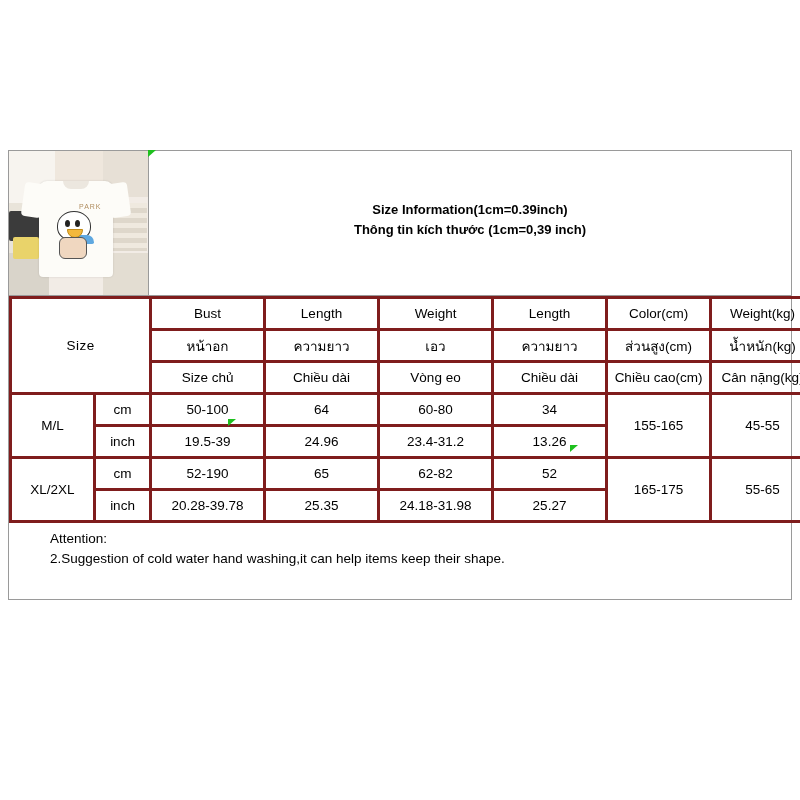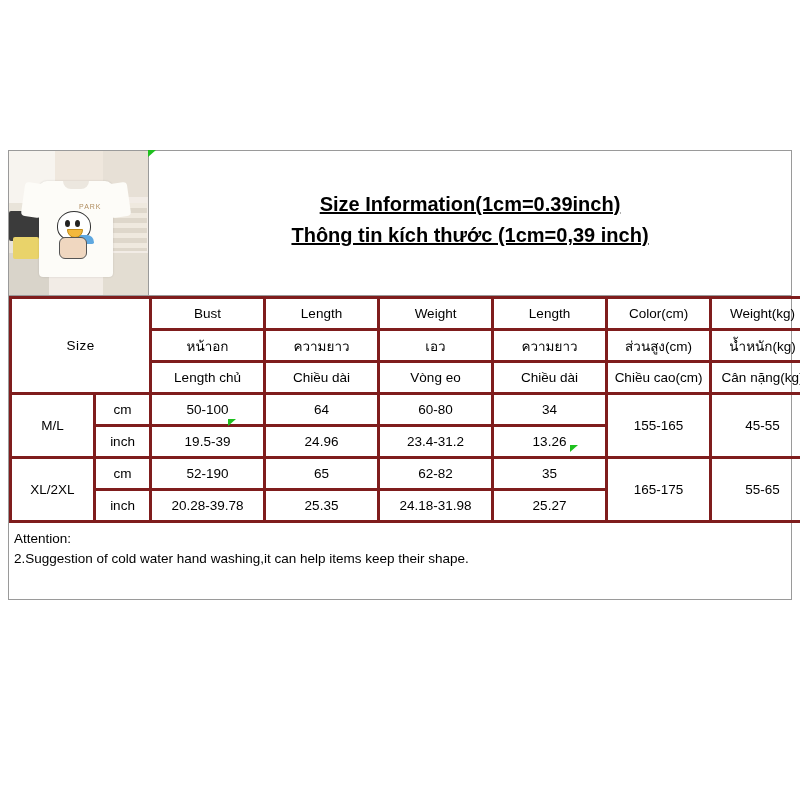--- a/index.html
+++ b/index.html
@@ -172,25 +172,24 @@
     box-sizing: border-box;
     border-bottom: 1px solid #9a9a9a;
     display: flex;
     flex-direction: column;
     align-items: center;
     justify-content: center;
     padding: 4px 6px 10px 6px;
   }
   .header-cell .line {
     font-weight: bold;
-    font-size: 20px;
+    font-size: 13px;
     line-height: 1.55;
     color: #000;
     text-align: left;
-    text-decoration: underline;
   }
 
   table.size-table {
     border-collapse: collapse;
     width: 100%;
     table-layout: fixed;
   }
   table.size-table td, table.size-table th {
     border: 3px solid #7f1d1d;
     text-align: center;
@@ -216,21 +215,21 @@
     letter-spacing: 0.5px;
   }
   .hdr-row td { height: 24px; }
 
   .attention {
     padding: 6px 5px 4px 5px;
     font-size: 13.5px;
     line-height: 1.45;
     color: #000;
   }
-  .attention .ln { white-space: normal; }
+  .attention .ln { white-space: normal; margin-left: 36px; }
   .spacer-fill { flex: 1; }
 
   .green-marker {
     position: absolute;
     width: 8px;
     height: 7px;
     background: #1ec01e;
     clip-path: polygon(0 0, 100% 0, 0 100%);
   }
 </style>
@@ -295,21 +294,21 @@
       </tr>
       <tr class="hdr-row">
         <td>หน้าอก</td>
         <td>ความยาว</td>
         <td>เอว</td>
         <td>ความยาว</td>
         <td>ส่วนสูง(cm)</td>
         <td>น้ำหนัก(kg)</td>
       </tr>
       <tr class="hdr-row">
-        <td>Length chủ</td>
+        <td>Size chủ</td>
         <td>Chiều dài</td>
         <td>Vòng eo</td>
         <td>Chiều dài</td>
         <td>Chiều cao(cm)</td>
         <td>Cân nặng(kg)</td>
       </tr>
 
       <tr>
         <td class="size-label" rowspan="2">M/L</td>
         <td>cm</td>
@@ -327,21 +326,21 @@
         <td>23.4-31.2</td>
         <td>13.26</td>
       </tr>
 
       <tr>
         <td class="size-label" rowspan="2">XL/2XL</td>
         <td>cm</td>
         <td>52-190</td>
         <td>65</td>
         <td>62-82</td>
-        <td>35</td>
+        <td>52</td>
         <td rowspan="2">165-175</td>
         <td rowspan="2">55-65</td>
       </tr>
       <tr>
         <td>inch</td>
         <td>20.28-39.78</td>
         <td>25.35</td>
         <td>24.18-31.98</td>
         <td>25.27</td>
       </tr>

